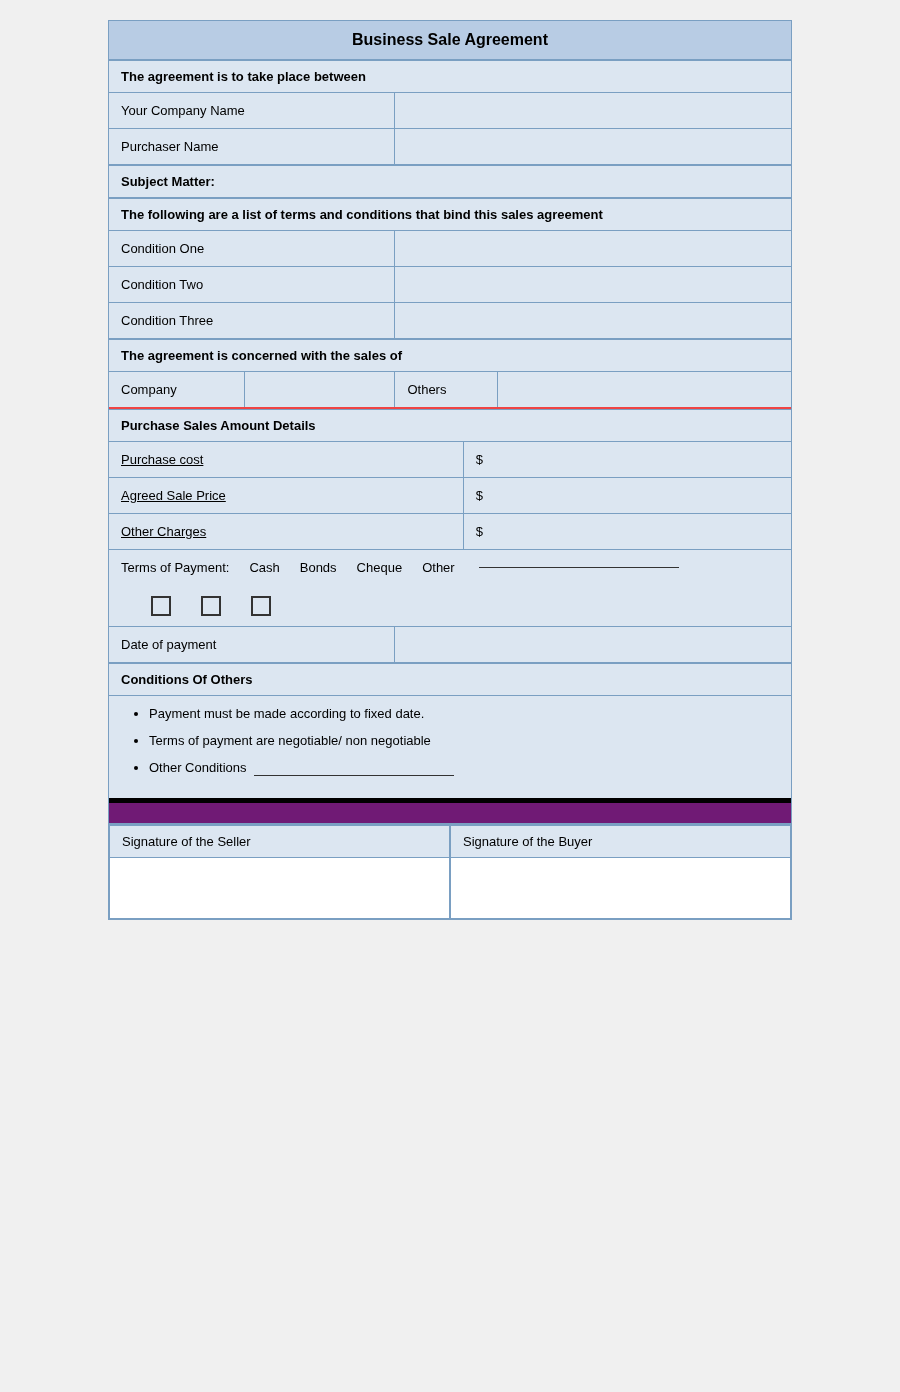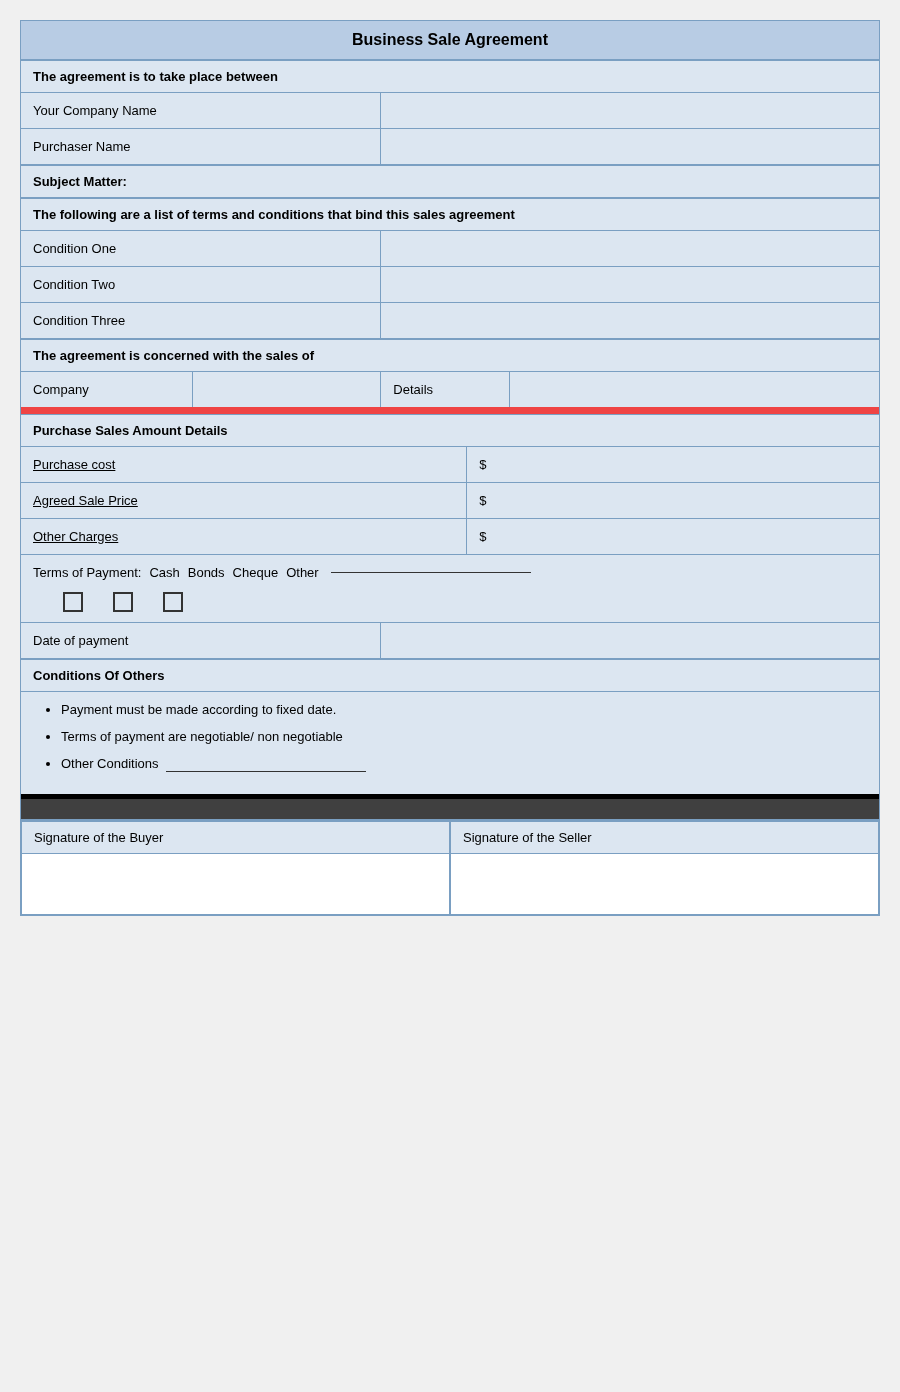--- a/index.html
+++ b/index.html
@@ -8,22 +8,22 @@
       padding: 0;
     }
     body {
       background: #f0f0f0;
       font-family: Arial, sans-serif;
       display: flex;
       justify-content: center;
       padding: 20px;
     }
     .page {
-      width: 860px;
-      background: #404040;
+      width: 684px;
+      background: #701a75;
       border: 1px solid #aaa;
     }
     .header {
       background: #b8cce4;
       text-align: center;
       padding: 10px;
       font-weight: bold;
       font-size: 16px;
       border-bottom: 1px solid #7a9fc2;
     }
@@ -47,21 +47,21 @@
       background: #dce6f1;
     }
     .row-2col .col-right {
       flex: 1;
       padding: 10px 12px;
       font-size: 13px;
       background: #dce6f1;
     }
     .row-4col {
       display: flex;
-      border-bottom: 7px solid #ef4444;
+      border-bottom: 2px solid #ef4444;
       background: #dce6f1;
     }
     .row-4col .col1 {
       width: 20%;
       padding: 10px 12px;
       font-size: 13px;
       border-right: 1px solid #7a9fc2;
     }
     .row-4col .col2 {
       width: 22%;
@@ -99,22 +99,22 @@
     }
     .payment-terms-row {
       background: #dce6f1;
       padding: 10px 12px;
       border-bottom: 1px solid #7a9fc2;
       font-size: 13px;
     }
     .payment-terms-top {
       display: flex;
       align-items: center;
-      gap: 8px;
-      margin-bottom: 12px;
+      gap: 20px;
+      margin-bottom: 21px;
     }
     .checkbox-group {
       display: flex;
       gap: 30px;
       margin-left: 30px;
       margin-top: 4px;
     }
     .checkbox-item {
       display: flex;
       flex-direction: column;
@@ -235,21 +235,21 @@
       <span>Condition Three</span>
     </div>
     <div class="col-right"></div>
   </div>
 
   <div class="section-header">The agreement is concerned with the sales of</div>
 
   <div class="row-4col">
     <div class="col1">Company</div>
     <div class="col2"></div>
-    <div class="col3">Details</div>
+    <div class="col3">Others</div>
     <div class="col4"></div>
   </div>
 
   <div class="section-header">Purchase Sales Amount Details</div>
 
   <div class="amount-row">
     <div class="label">Purchase cost</div>
     <div class="value">
       <span>$</span>
     </div>
@@ -308,23 +308,23 @@
       </li>
       <li>
         <span>Other Conditions </span>
         <span class="underline-text">&nbsp;&nbsp;&nbsp;&nbsp;&nbsp;&nbsp;&nbsp;&nbsp;&nbsp;&nbsp;&nbsp;&nbsp;&nbsp;&nbsp;&nbsp;&nbsp;&nbsp;&nbsp;&nbsp;&nbsp;&nbsp;&nbsp;&nbsp;&nbsp;&nbsp;&nbsp;&nbsp;&nbsp;&nbsp;&nbsp;&nbsp;&nbsp;&nbsp;&nbsp;&nbsp;&nbsp;&nbsp;&nbsp;&nbsp;&nbsp;</span>
       </li>
     </ul>
   </div>
 
 
   <div class="signature-section">
+    <div class="sig-col" style="border-left: 1px solid #7a9fc2;">
+      <div class="sig-label">Signature of the Seller</div>
+      <div class="sig-area"></div>
+    </div>
     <div class="sig-col">
       <div class="sig-label">Signature of the Buyer</div>
       <div class="sig-area"></div>
     </div>
-    <div class="sig-col" style="border-left: 1px solid #7a9fc2;">
-      <div class="sig-label">Signature of the Seller</div>
-      <div class="sig-area"></div>
-    </div>
   </div>
 
 </div>
 
 </body></html>

